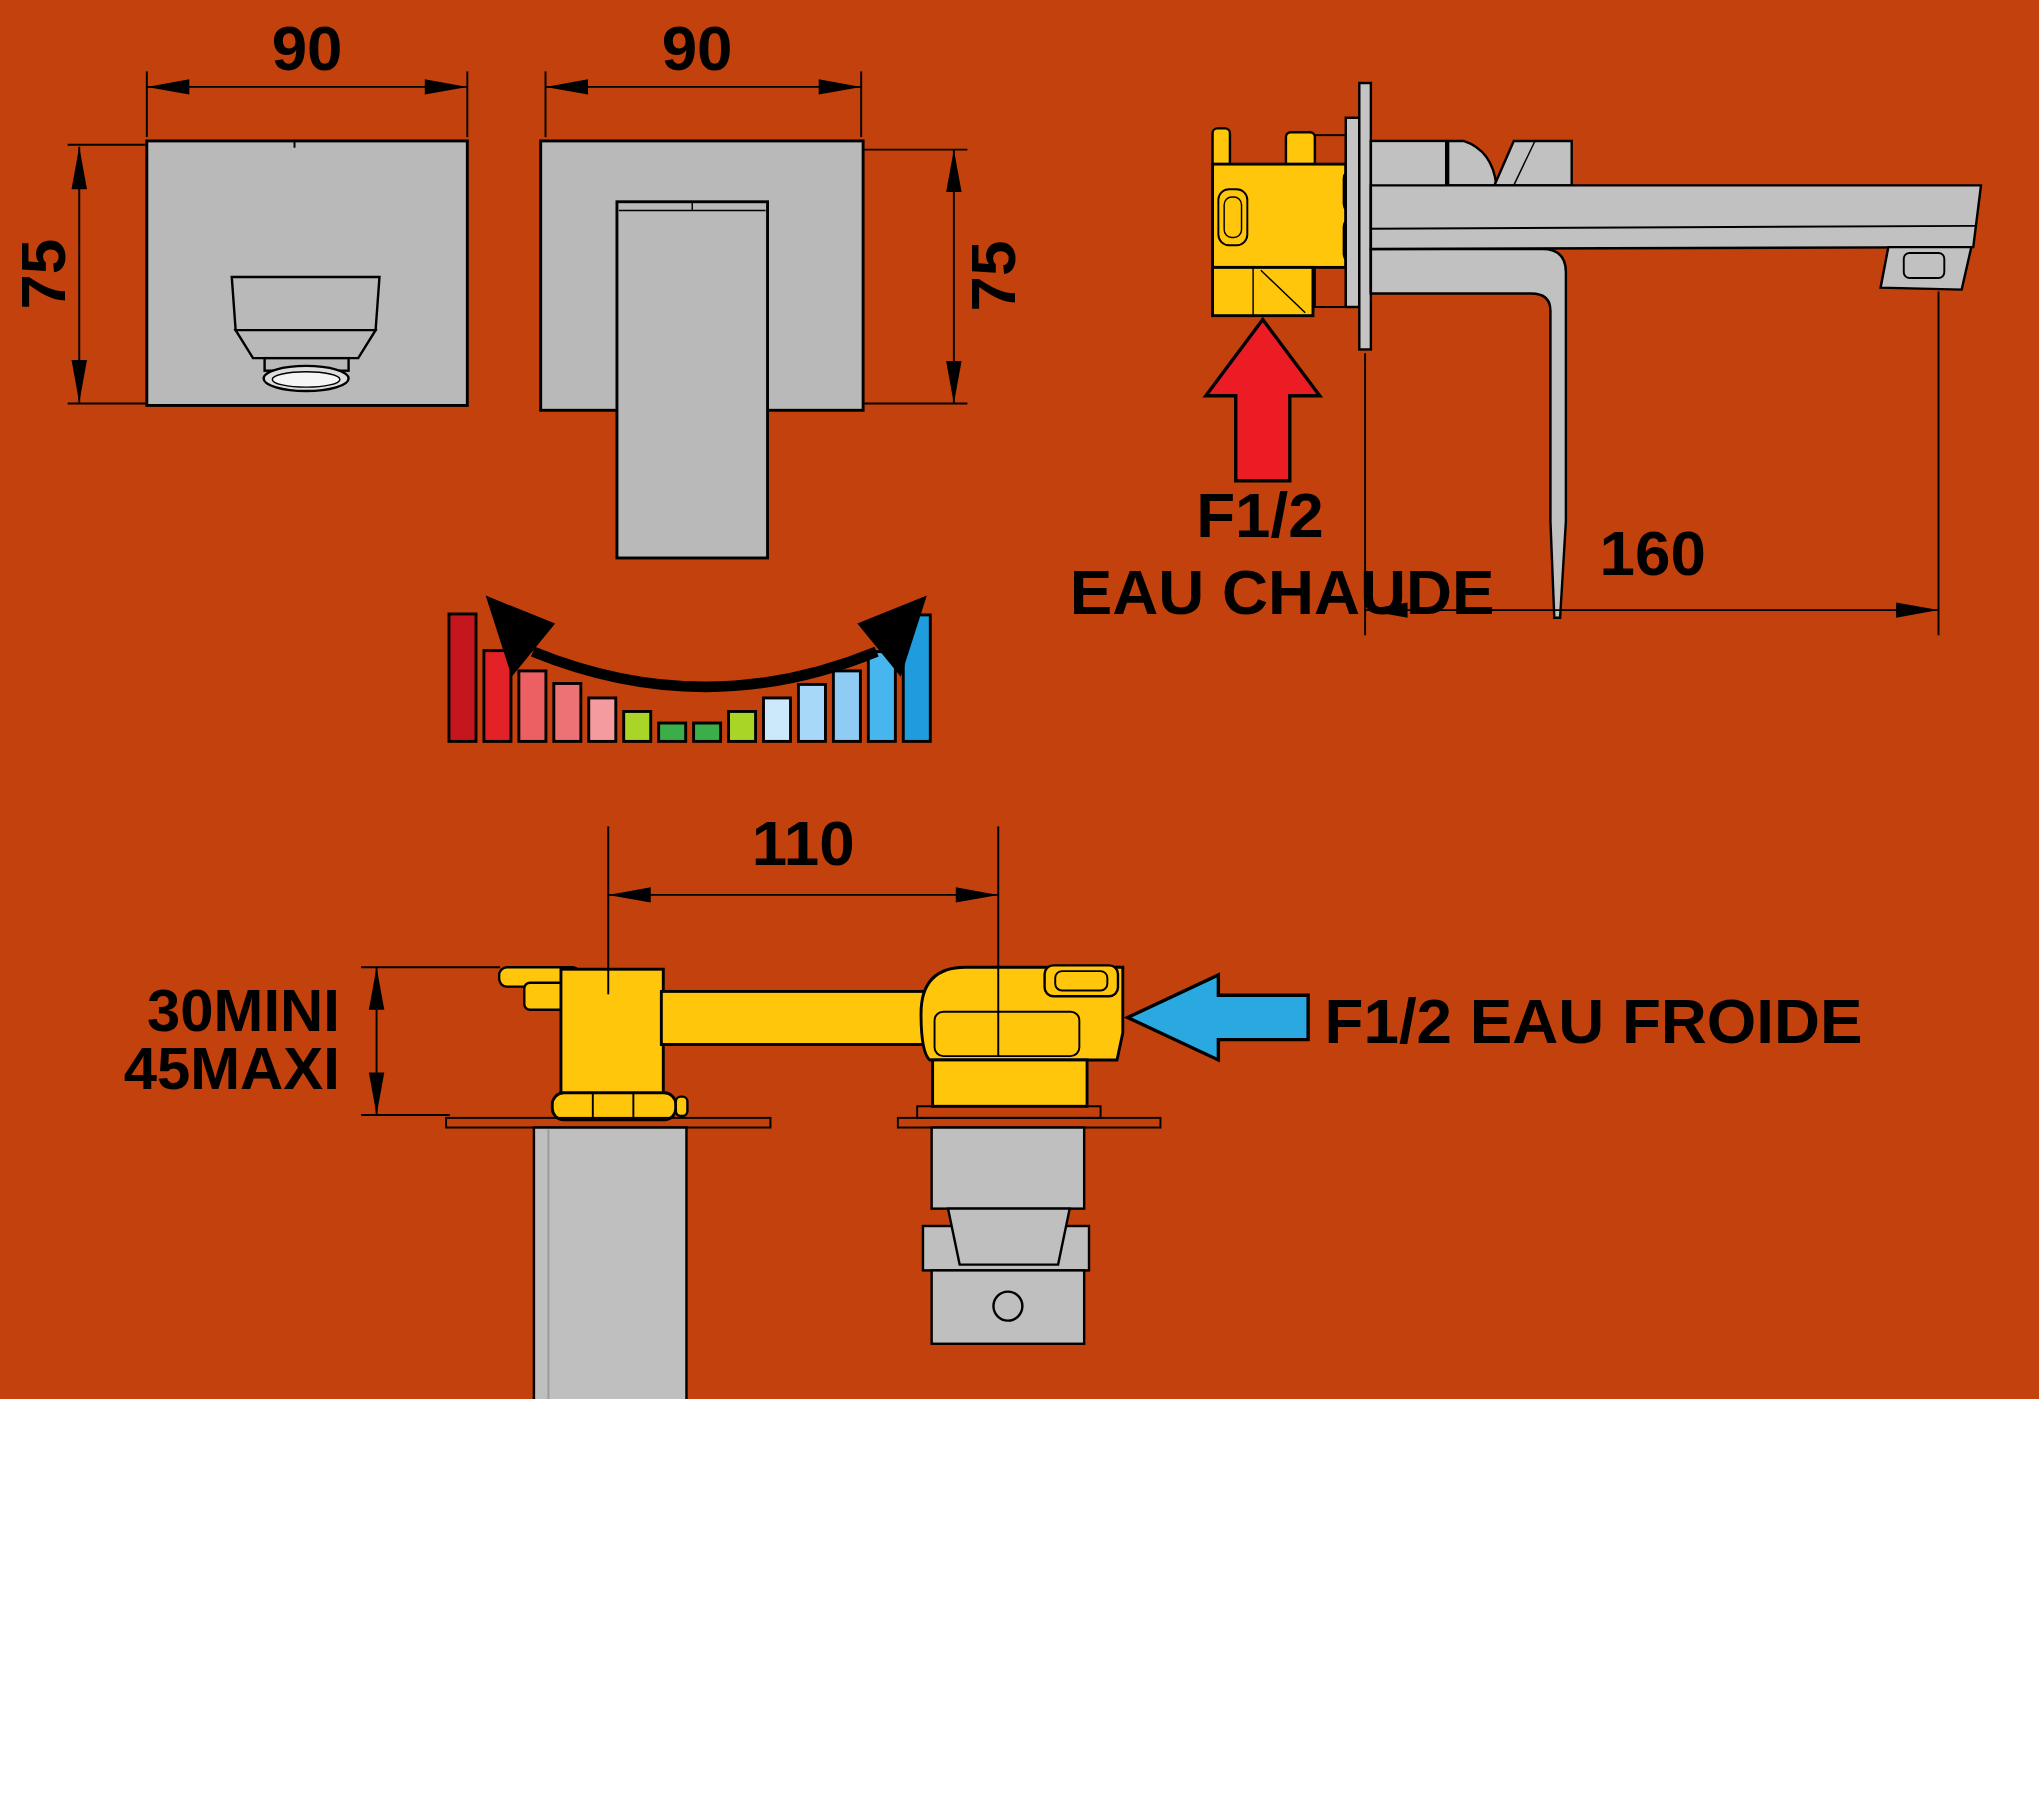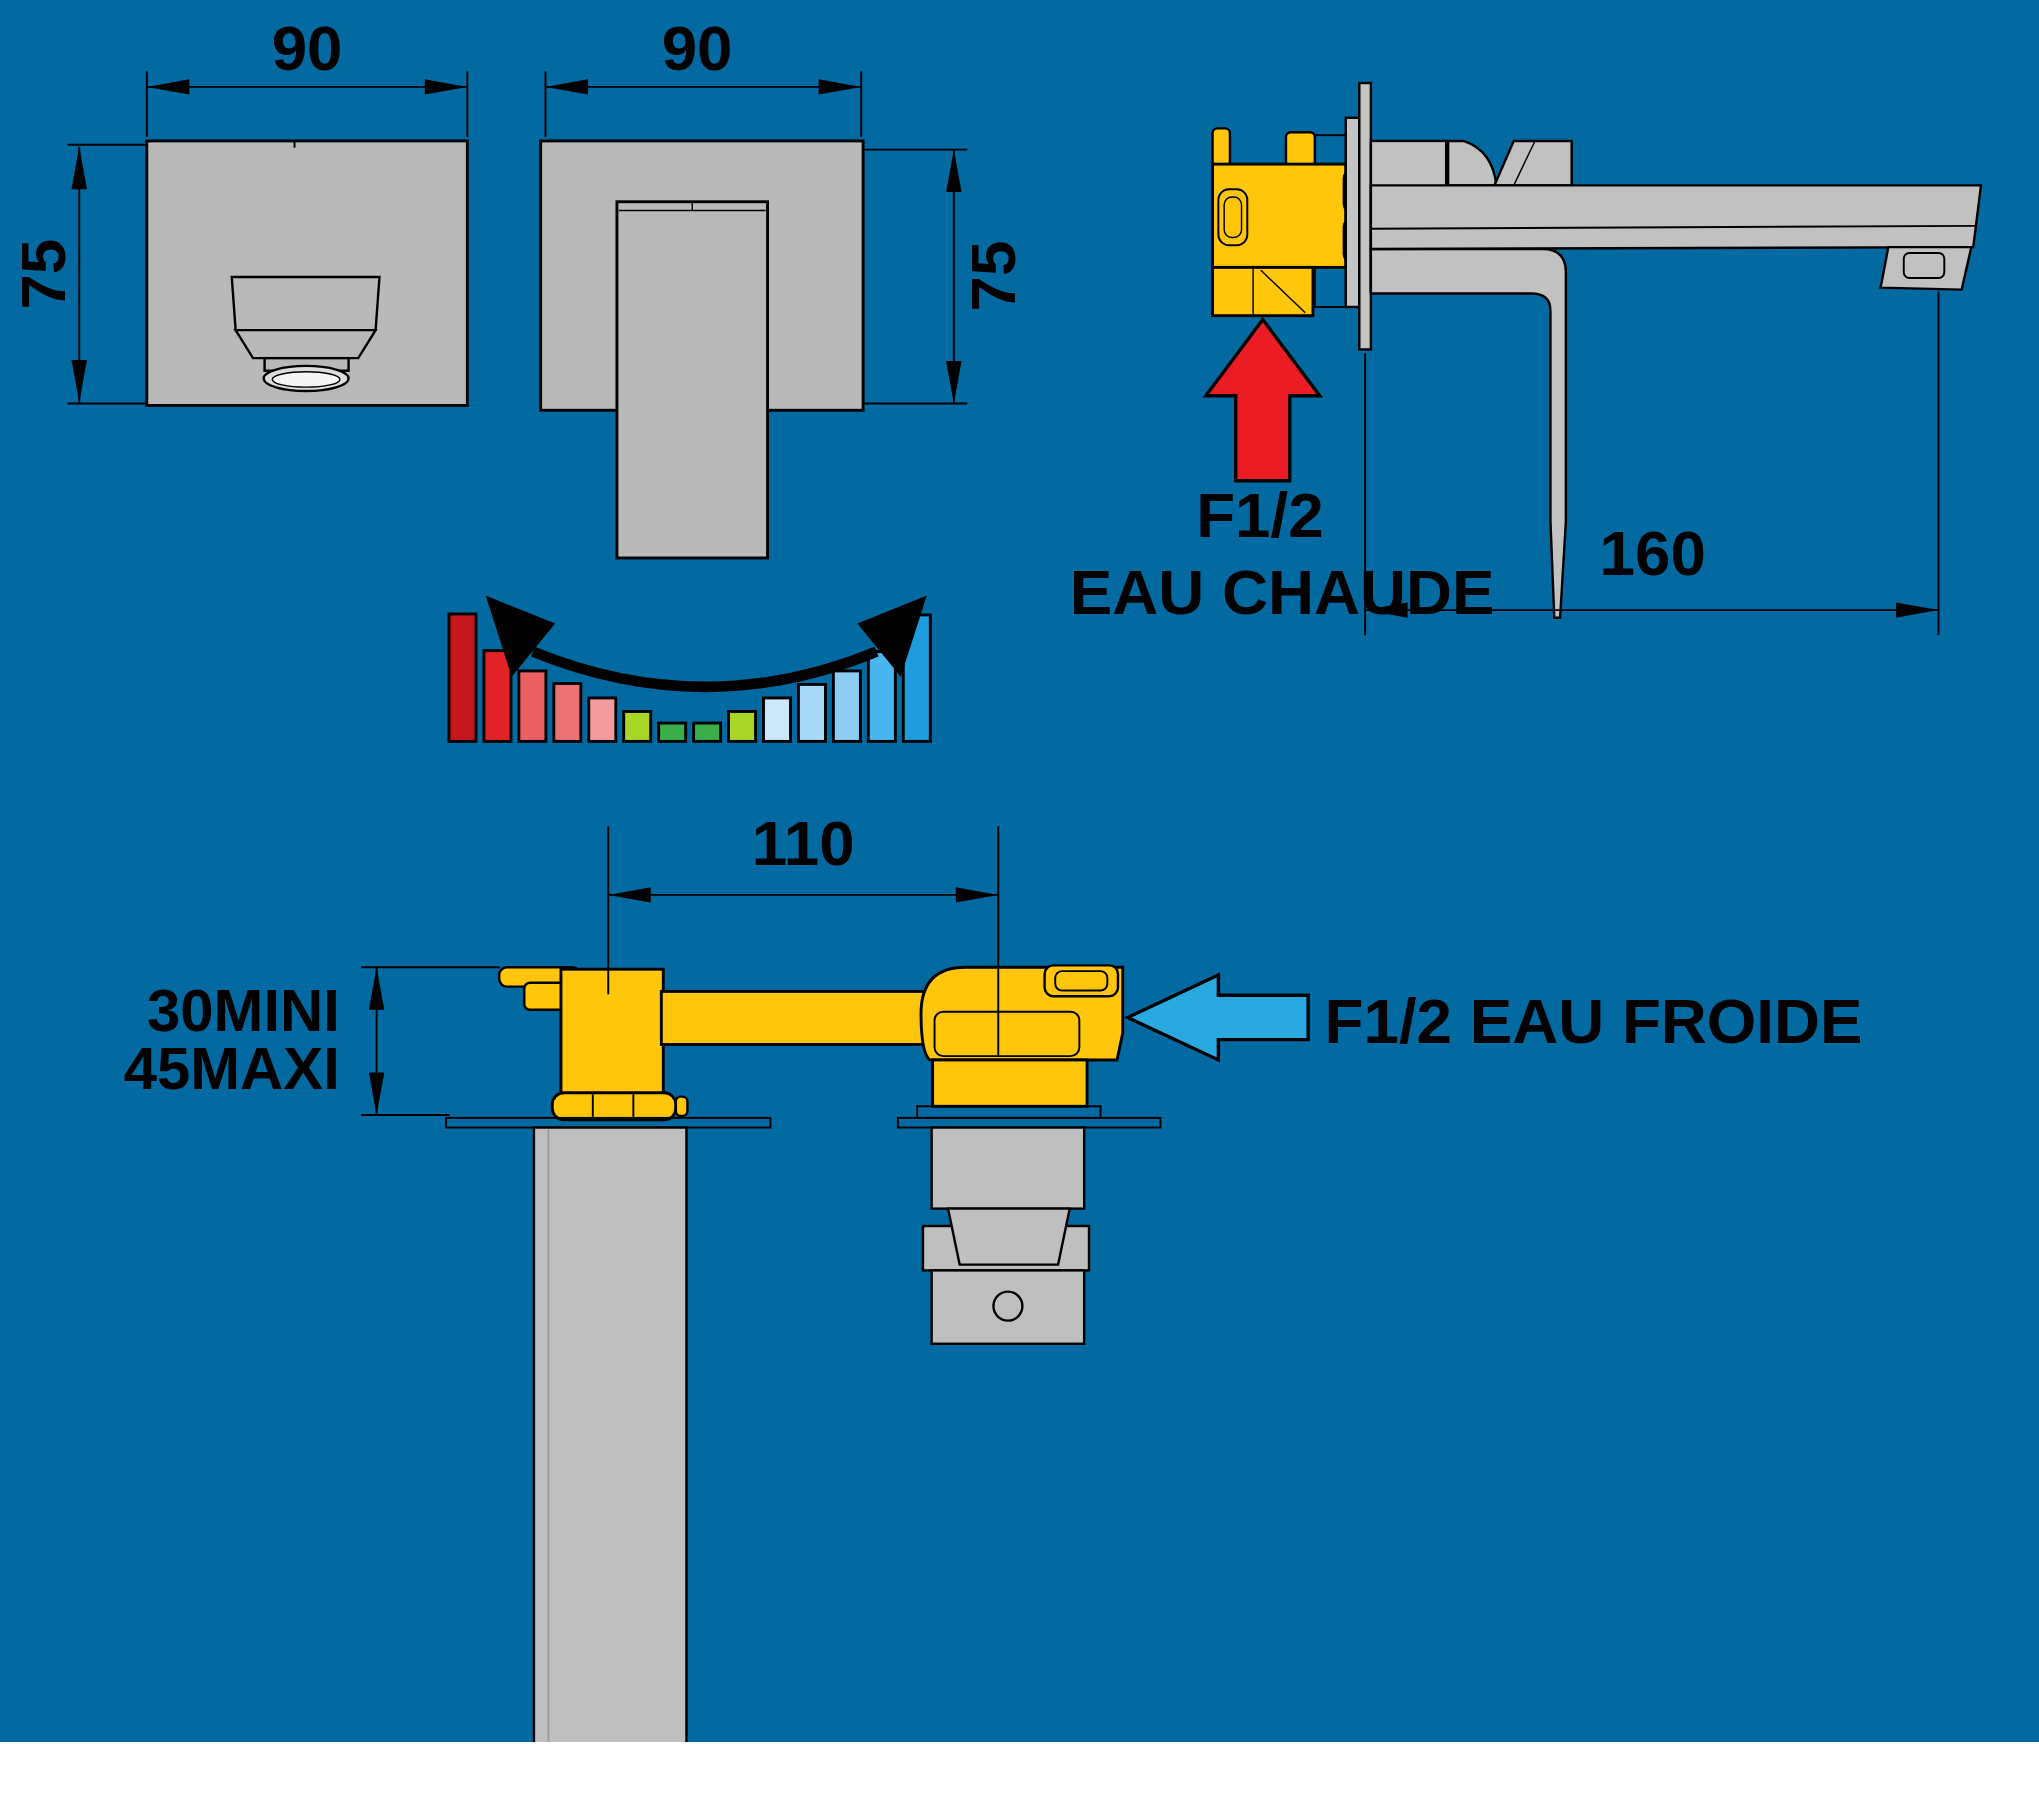--- a/index.html
+++ b/index.html
@@ -1,16 +1,16 @@
 <!DOCTYPE html>
 <html><head>
 <meta charset="utf-8">
 <style>
   html,body{margin:0;padding:0;background:#fff;}
-  .page{position:relative;width:2039px;height:1742px;background:#0369a1;overflow:hidden;}
+  .page{position:relative;width:2039px;height:1399px;background:#c2410c;overflow:hidden;}
   svg{position:absolute;left:0;top:0;}
   text{font-family:"Liberation Sans","DejaVu Sans",sans-serif;font-weight:bold;fill:#000;}
   .dim-num{font-size:66px;}
   .lbl{font-size:66px;}
   .lbl-sm{font-size:62px;}
   .thin{stroke:#000;stroke-width:2;fill:none;}
   .outline3{stroke:#000;stroke-width:3;}
   .outline2{stroke:#000;stroke-width:2.5;}
 </style>
 </head>

